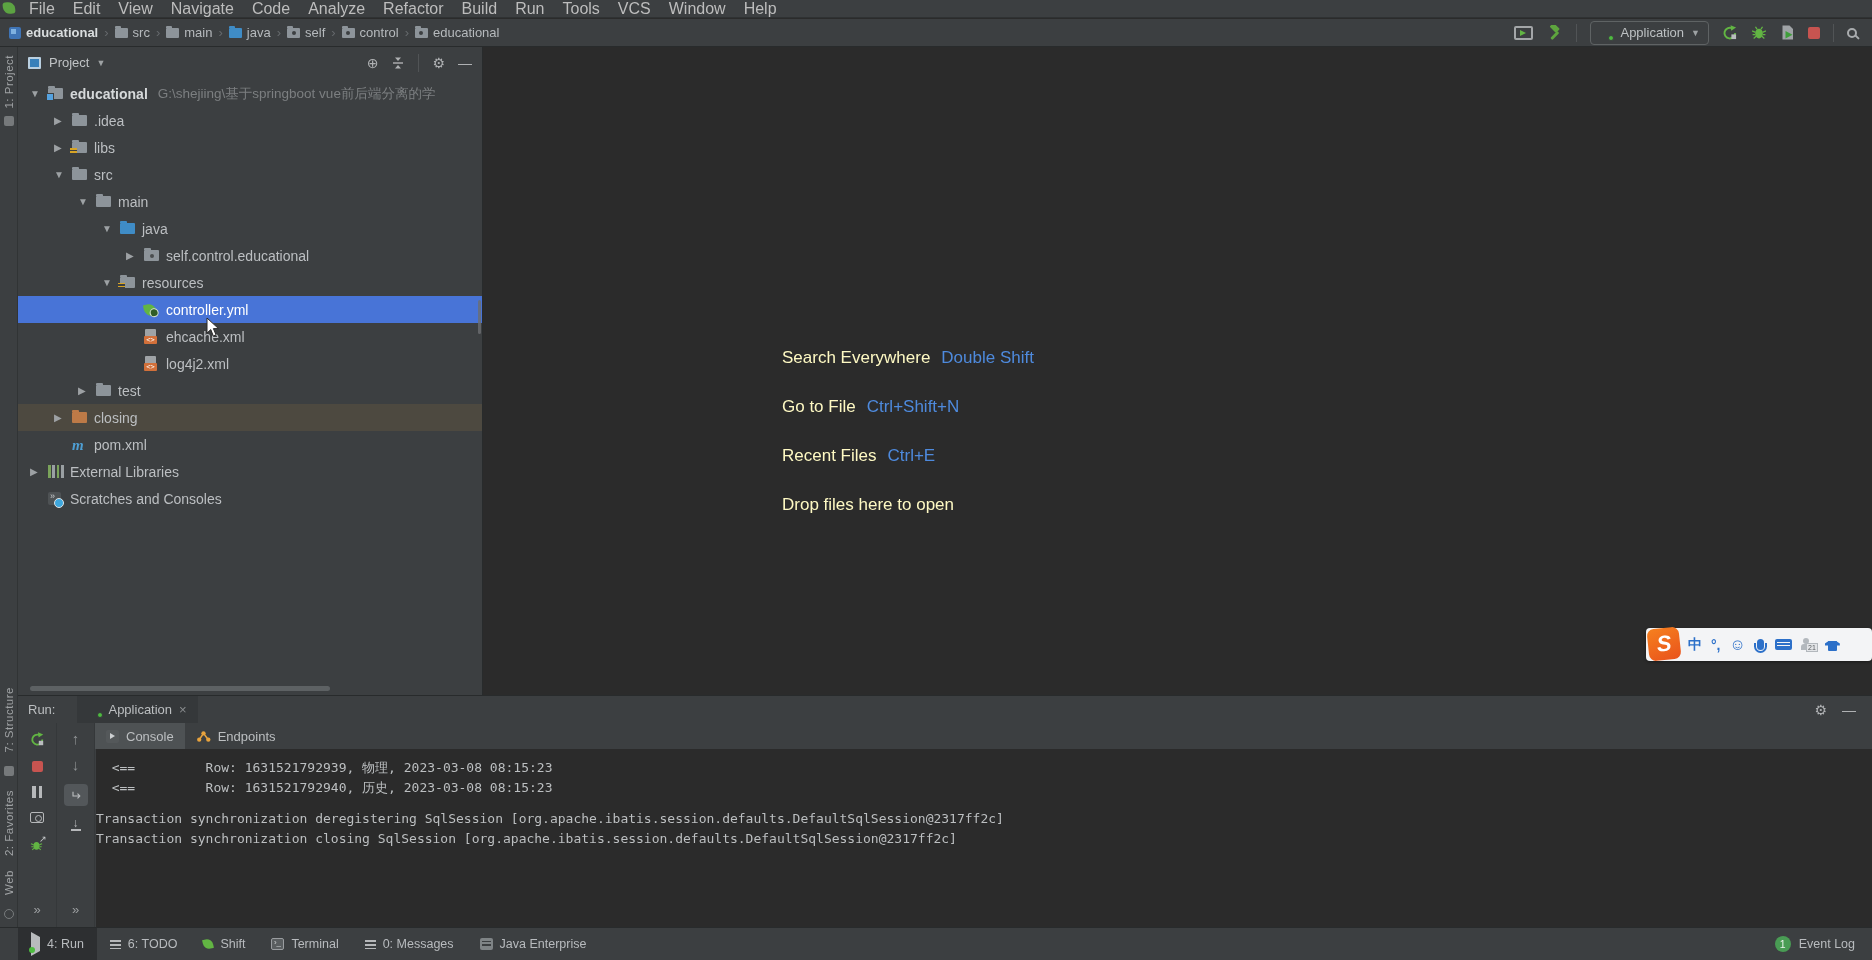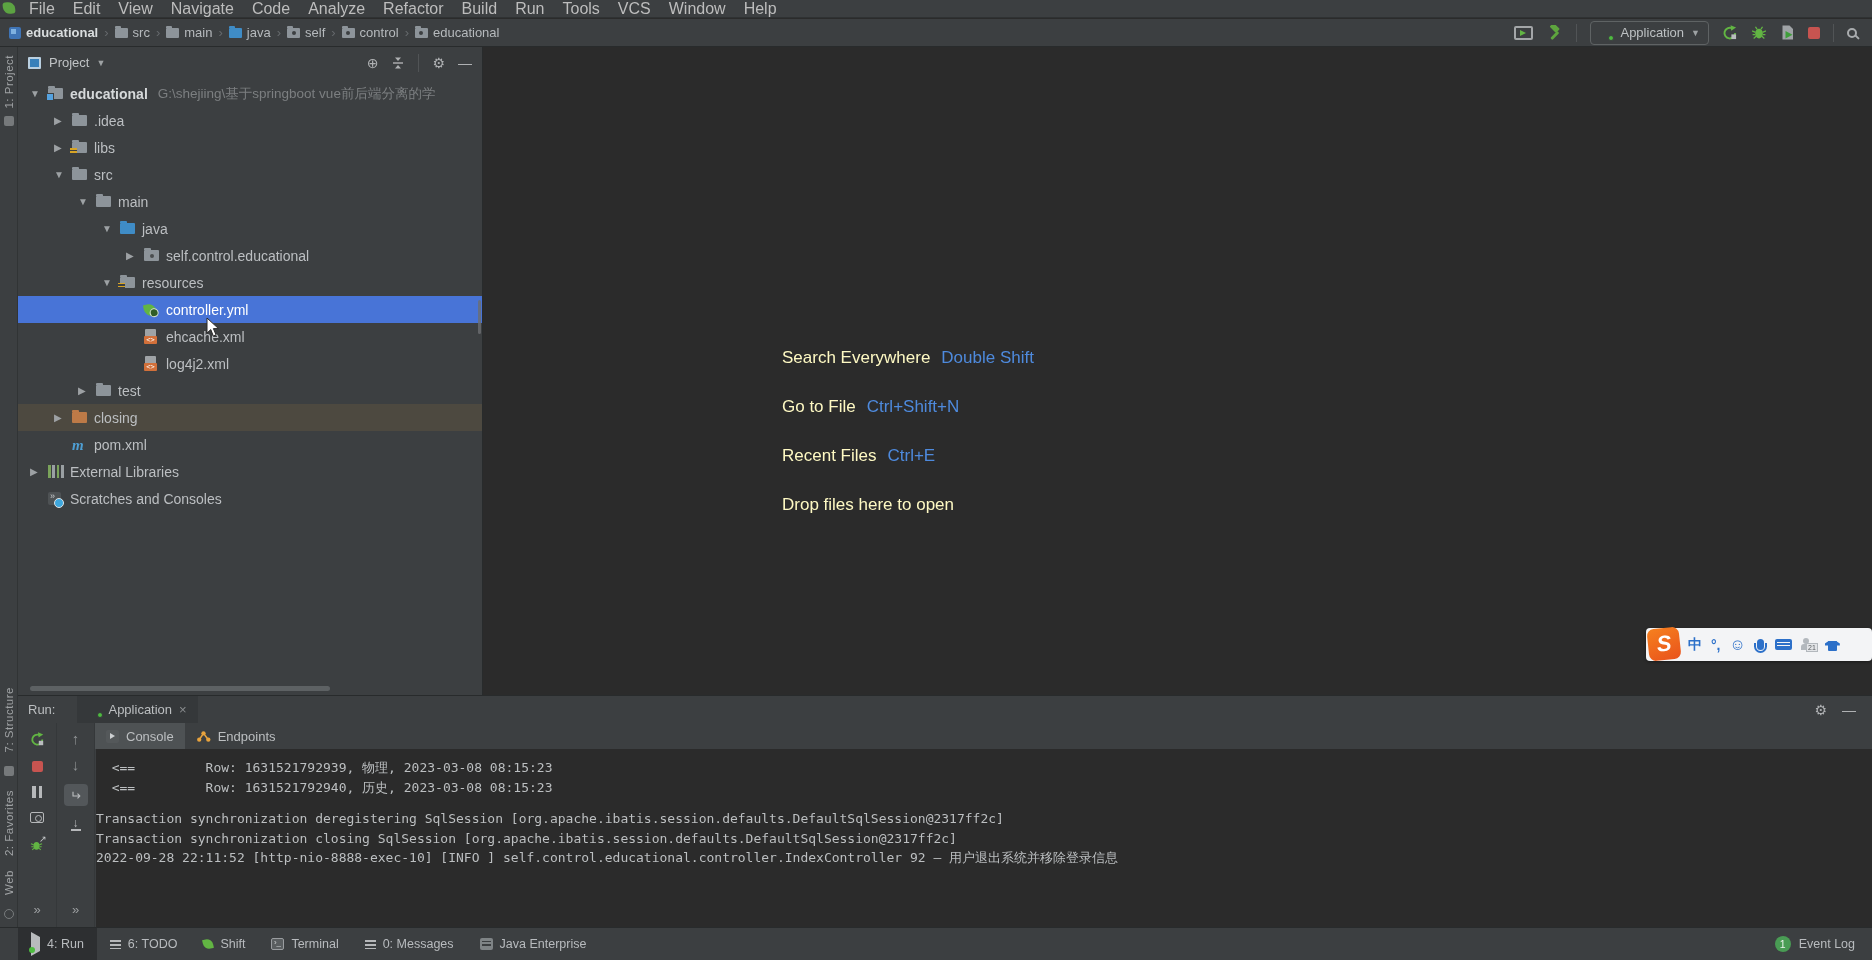--- a/index.html
+++ b/index.html
@@ -540,21 +540,20 @@
     </div>
   </div>
 
   <div id="console">
     <div class="pad"></div>
     <div class="cline">  &lt;==         Row: 1631521792939, 物理, 2023-03-08 08:15:23</div>
     <div class="cline">  &lt;==         Row: 1631521792940, 历史, 2023-03-08 08:15:23</div>
     <div class="gap"></div>
     <div class="cline">Transaction synchronization deregistering SqlSession [org.apache.ibatis.session.defaults.DefaultSqlSession@2317ff2c]</div>
     <div class="cline">Transaction synchronization closing SqlSession [org.apache.ibatis.session.defaults.DefaultSqlSession@2317ff2c]</div>
-    <div class="cline">2022-09-28 22:11:52 [http-nio-8888-exec-10] [INFO ] self.control.educational.controller.IndexController 92 – 用户退出系统并移除登录信息</div>
   </div>
 </div>
 
 <div id="statusbar">
   <div class="sb-item active" style="margin-left:18px">
     <span class="tri-wrap"><span class="tri"></span><span class="gdot"></span></span>
     <span>4: Run</span>
   </div>
   <div class="sb-item">
     <span class="bars"></span>

